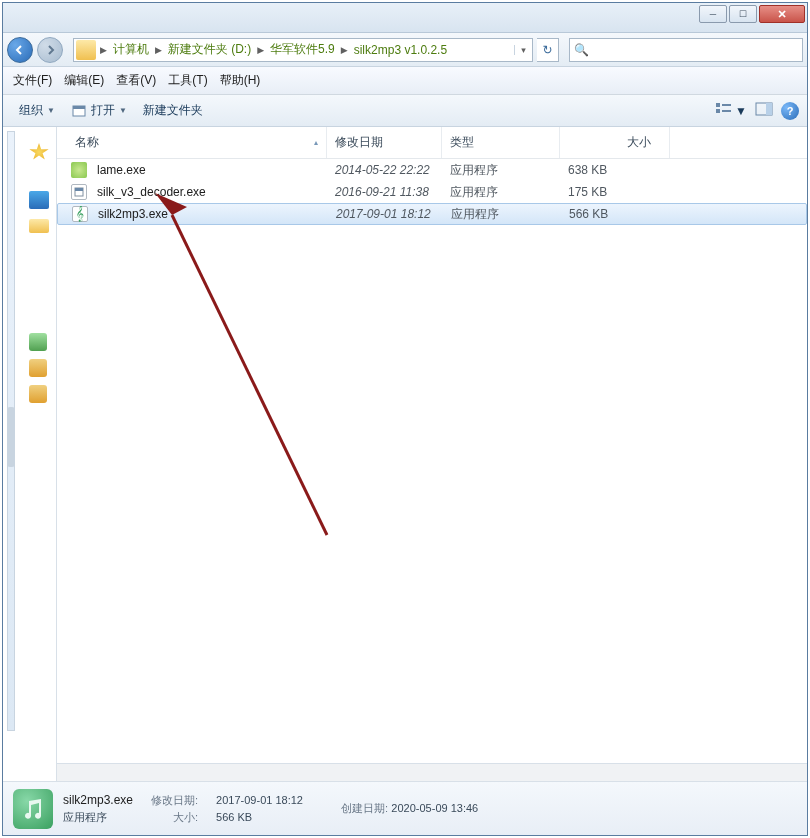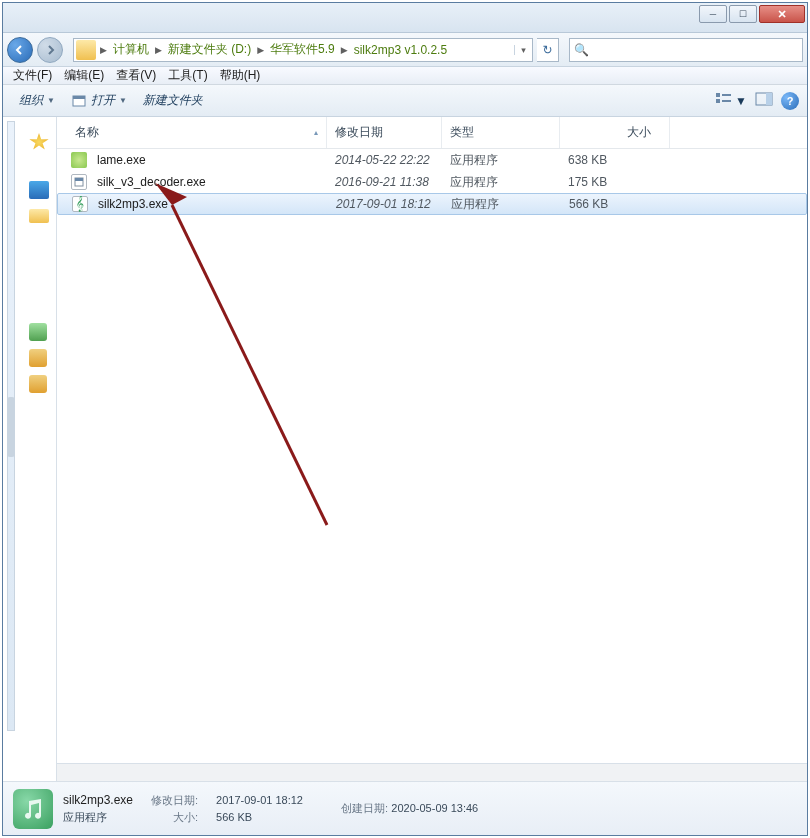--- a/index.html
+++ b/index.html
@@ -20,26 +20,26 @@
 .bc-icon { width: 20px; height: 20px; margin: 0 2px; background: linear-gradient(to bottom,#fde9a8,#f0c050); border-radius:2px; }
 .bc-seg { padding: 0 4px; color: #4d7c0f; cursor: default; }
 .bc-arrow { color: #606060; font-size: 9px; padding: 0 2px; }
 .bc-drop { width: 18px; border-left: 1px solid #c8d4e0; text-align:center; color:#606060; font-size:9px; margin-left:auto; }
 .refresh { width: 22px; height: 24px; border:1px solid #a8b8c8; border-left:none; background:#fff; display:flex; align-items:center; justify-content:center; color:#3a6a9a; font-size:12px;}
 .searchbox { flex: 1; height: 24px; border: 1px solid #a8b8c8; background: #fff; margin-left: 6px; display: flex; align-items: center; padding: 0 4px; }
 .searchbox input { flex:1; border:none; outline:none; font-size:12px; font-style:italic; color:#888; }
 .search-icon { color:#3a6a9a; font-size:12px; }
 
 
-.menubar { height: 18px; background: linear-gradient(to bottom,#f8faff,#e8eef6); border-bottom:1px solid #d0d8e0; display:flex; align-items:center; padding: 0 4px; font-size:12px; }
+.menubar { height: 28px; background: linear-gradient(to bottom,#f8faff,#e8eef6); border-bottom:1px solid #d0d8e0; display:flex; align-items:center; padding: 0 4px; font-size:12px; }
 .menu-item { padding: 2px 6px; color:#202020; }
 
 
 .toolbar { height: 32px; background: linear-gradient(to bottom,#f4f8fc,#e4ecf4); border-bottom:1px solid #c8d4e0; display:flex; align-items:center; padding: 0 8px; font-size:12px; color:#1a3a5a; }
-.tool-item { padding: 4px 8px; display:flex; align-items:center; gap:4px;font-style:italic; }
+.tool-item { padding: 4px 8px; display:flex; align-items:center; gap:4px; }
 .tool-item .drop { font-size:8px; color:#506880; }
 .tool-icon { width:16px; height:16px; display:inline-flex; align-items:center; justify-content:center; }
 .toolbar-right { margin-left:auto; display:flex; align-items:center; gap:8px; }
 .view-btn { display:flex; align-items:center; gap:2px; }
 .help-icon { width:18px; height:18px; border-radius:50%; background:radial-gradient(circle at 30% 30%,#7ab8f8,#2a6cb8); color:#fff; display:flex; align-items:center; justify-content:center; font-size:11px; font-weight:bold; }
 
 
 .body { flex:1; display:flex; min-height:0; }
 .sidebar { width: 54px; border-right:1px solid #d8e0e8; background:#fff; padding: 6px 2px; position:relative; }
 .side-strip { position:absolute; left:4px; top:4px; bottom:50px; width:8px; background:linear-gradient(to bottom,#eaf2fb,#dce8f4); border:1px solid #c8d4e0; }

